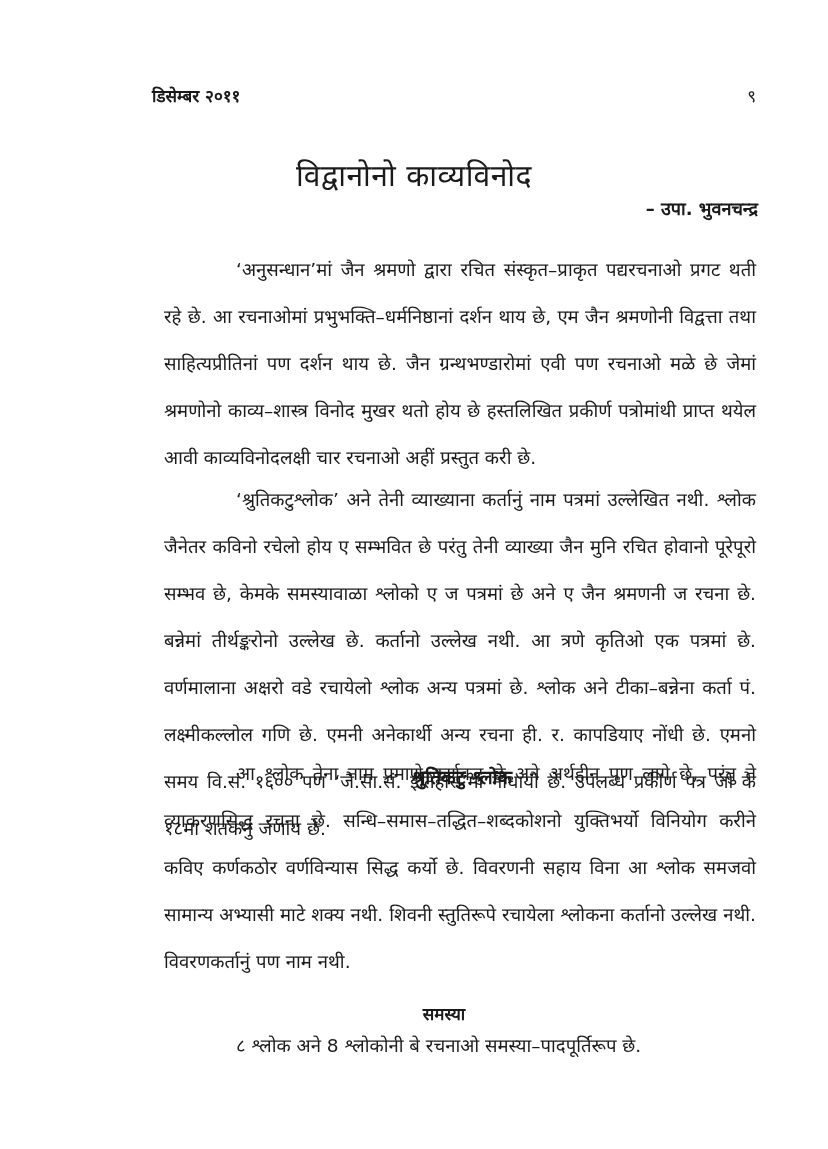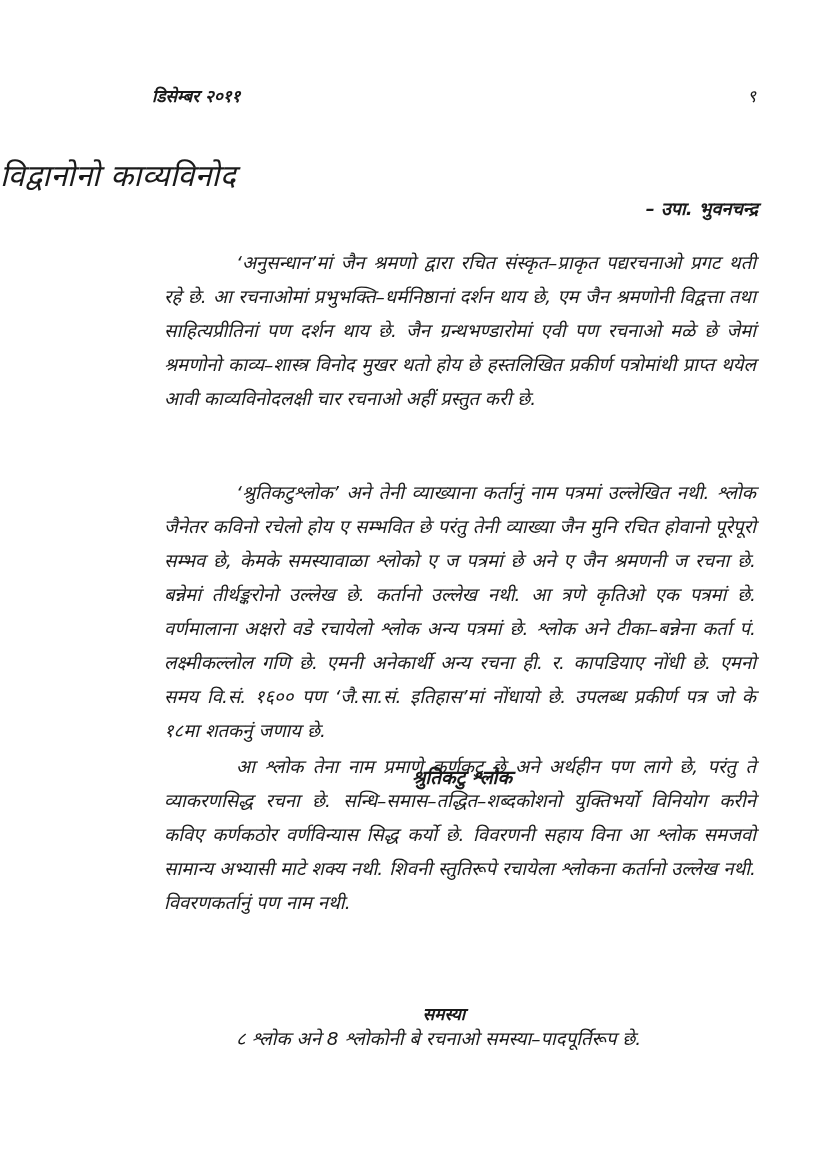--- a/index.html
+++ b/index.html
@@ -1,38 +1,38 @@
 <!DOCTYPE html>
 <html><head>
   <meta charset="utf-8">
   <style>
     html, body { margin: 0; padding: 0; background: #ffffff; }
     body {
       width: 828px; height: 1149px; position: relative; overflow: hidden;
       font-family: "DejaVu Sans", sans-serif; color: #1a1a1a;
     }
-    .page { position: absolute; left: 0; top: 0; width: 828px; height: 819px; font-style: italic; }
+    .page { position: absolute; left: 0; top: 0; width: 828px; height: 819px; }
     .running-head {
       position: absolute; top: 84px; left: 152px; right: 70px;
       display: flex; justify-content: space-between;
       font-size: 17px; font-weight: bold;
     }
     .folio { font-weight: normal; font-size: 17px; margin-right: 2px; }
     .title {
-      position: absolute; top: 134px; left: 0; width: 828px; text-align: left;
+      position: absolute; top: 134px; left: 0; width: 828px; text-align: center;
       font-size: 30px; font-weight: normal; letter-spacing: 0.5px;
       font-family: "DejaVu Serif", serif;
     }
     .author {
       position: absolute; top: 196px; right: 70px;
       font-size: 18px; font-weight: bold;
     }
     .body-text {
       position: absolute; left: 164px; width: 592px;
-      font-size: 18.5px; line-height: 34px; text-align: justify;
+      font-size: 18.5px; line-height: 47px; text-align: justify;
       text-align-last: left;
     }
     .para { margin: 0; text-indent: 72px; }
     .subhead {
       position: absolute; left: 0; width: 828px; text-align: center;
       font-size: 19px; font-weight: bold;
     }
     #block1 { top: 246px; }
     #block2 { top: 476px; }
     #block3 { top: 750px; }

